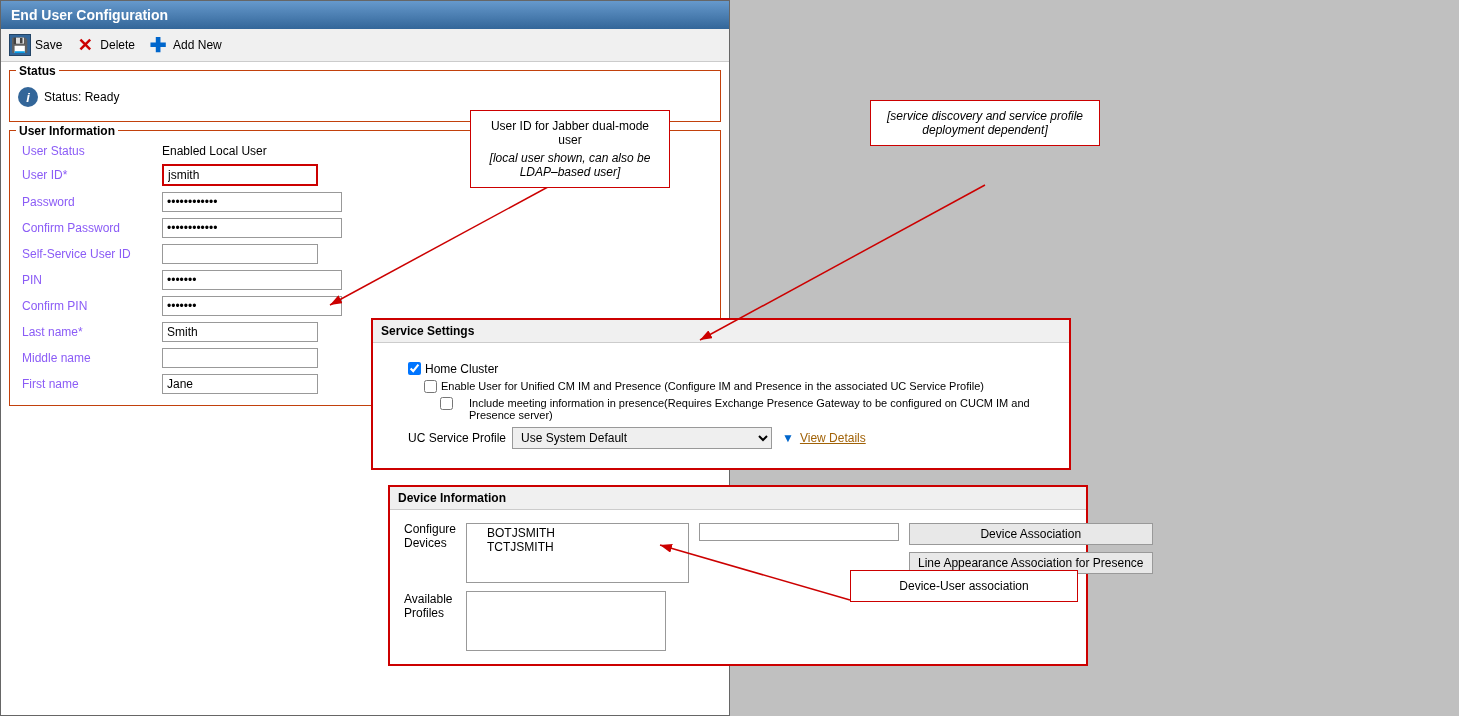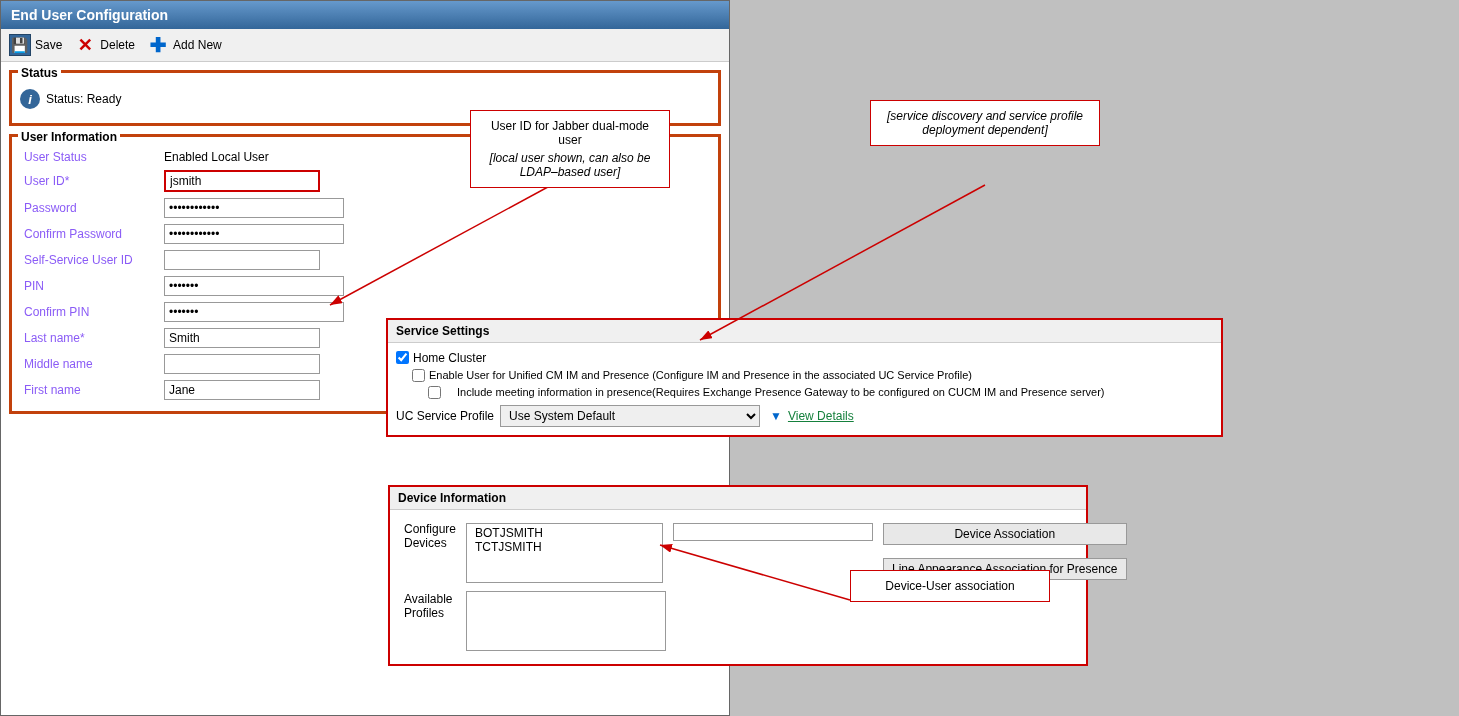--- a/index.html
+++ b/index.html
@@ -132,38 +132,38 @@
       gap: 6px;
       margin-top: 6px;
     }
     .profile-select {
       border: 1px solid #999;
       padding: 2px 4px;
       font-size: 12px;
       width: 260px;
     }
     .view-details-link {
-      color: #15803d;
+      color: #a16207;
       text-decoration: underline;
       cursor: pointer;
       font-size: 12px;
     }
     .device-table {
       width: 100%;
     }
     .device-table td {
       padding: 3px 4px;
       vertical-align: top;
     }
     .device-list-box {
       border: 1px solid #999;
-      width: 197px;
+      width: 223px;
       height: 60px;
       overflow-y: auto;
-      padding: 2px 8px;
+      padding: 2px 20px;
       font-size: 12px;
       background: white;
     }
     .device-assoc-btn {
       border: 1px solid #999;
       background: #e8e8e8;
       padding: 3px 8px;
       cursor: pointer;
       font-size: 12px;
       white-space: nowrap;
@@ -206,21 +206,21 @@
     .annotations-svg {
       position: absolute;
       top: 0;
       left: 0;
       width: 1459px;
       height: 716px;
       pointer-events: none;
       z-index: 15;
     }
     .fieldset-like {
-      border: 3px solid #c2410c;
+      border: 1px solid #c2410c;
       margin-bottom: 8px;
       position: relative;
       padding: 10px 8px 8px;
     }
     .fieldset-legend {
       position: absolute;
       top: -7px;
       left: 6px;
       background: white;
       padding: 0 3px;
@@ -334,23 +334,23 @@
           </tr>
         </tbody>
           </table>
       </div>
 
     </div>
   </div>
 
   <div class="right-panel"></div>
 
-  <div style="position:absolute; left:386px; top:318px; width:837px; background:white; border:2px solid #cc0000; padding:0; z-index:10;">
+  <div style="position:absolute; left:371px; top:318px; width:700px; background:white; border:2px solid #cc0000; padding:0; z-index:10;">
     <div style="background:#f0f0f0; border-bottom:1px solid #ccc; padding:4px 8px; font-weight:bold;">Service Settings</div>
-    <div style="padding:8px;">
+    <div style="padding:19px;margin-left:16px;">
       <div class="checkbox-row">
         <input type="checkbox" checked="" style="">
         <label>Home Cluster</label>
       </div>
       <div class="checkbox-row" style="margin-left:16px;">
         <input type="checkbox" style="">
         <label style="font-size:11px;">Enable User for Unified CM IM and Presence (Configure IM and Presence in the associated UC Service Profile)</label>
       </div>
       <div class="checkbox-row" style="margin-left:32px;gap:16px;">
         <input type="checkbox" style="">
@@ -377,21 +377,21 @@
           <td>
             <div class="device-list-box">
               <div>BOTJSMITH</div>
               <div>TCTJSMITH</div>
             </div>
           </td>
           <td style="padding-left:4px; vertical-align:top;">
             <input type="text" style="width: 200px; border: 1px solid rgb(153, 153, 153); height: 18px;">
           </td>
           <td style="padding-left:4px; vertical-align:top;">
-            <div style="display:flex; flex-direction:column; gap:13px;">
+            <div style="display:flex; flex-direction:column; gap:7px;">
               <button class="device-assoc-btn">Device Association</button>
               <button class="device-assoc-btn">Line Appearance Association for Presence</button>
             </div>
           </td>
         </tr>
         <tr>
           <td style="vertical-align:top; padding-top:4px;">Available Profiles</td>
           <td colspan="3">
             <div class="available-profiles-box"></div>
           </td>
@@ -403,21 +403,21 @@
 
   <div class="callout callout-1" style="top:110px; left:470px;">
     <div style="font-weight:normal; margin-bottom:4px;">User ID for Jabber dual-mode user</div>
     <div class="callout-italic">[local user shown, can also be LDAP–based user]</div>
   </div>
 
   <div class="callout callout-2" style="top:100px; left:870px; width:230px;">
     <div class="callout-italic">[service discovery and  service profile deployment dependent]</div>
   </div>
 
-  <div class="callout callout-device" style="top:570px; left:850px; width:200px;">
+  <div class="callout callout-device" style="top:570px; left:850px; width:228px;">
     <div>Device-User association</div>
   </div>
 
   <svg class="annotations-svg" xmlns="http://www.w3.org/2000/svg">
 
     <line x1="570" y1="175" x2="330" y2="305" stroke="#cc0000" stroke-width="1.5" marker-end="url(#arrowhead)"></line>
 
     <line x1="985" y1="185" x2="700" y2="340" stroke="#cc0000" stroke-width="1.5" marker-end="url(#arrowhead)"></line>
 
     <line x1="850" y1="600" x2="660" y2="545" stroke="#cc0000" stroke-width="1.5" marker-end="url(#arrowhead)"></line>

